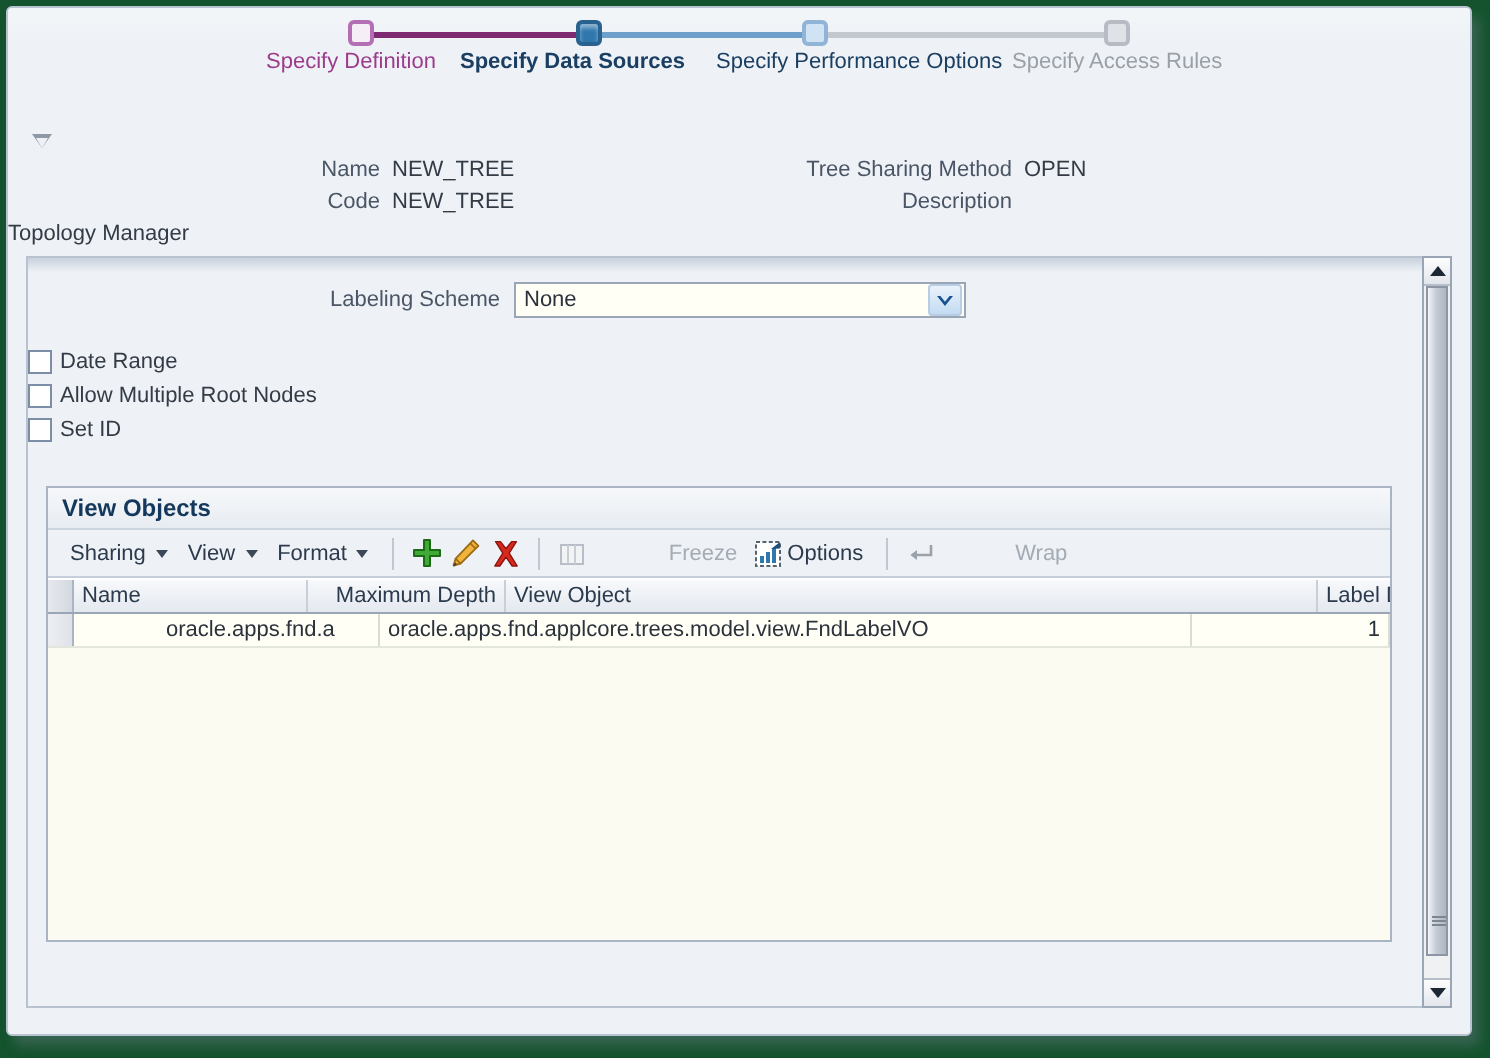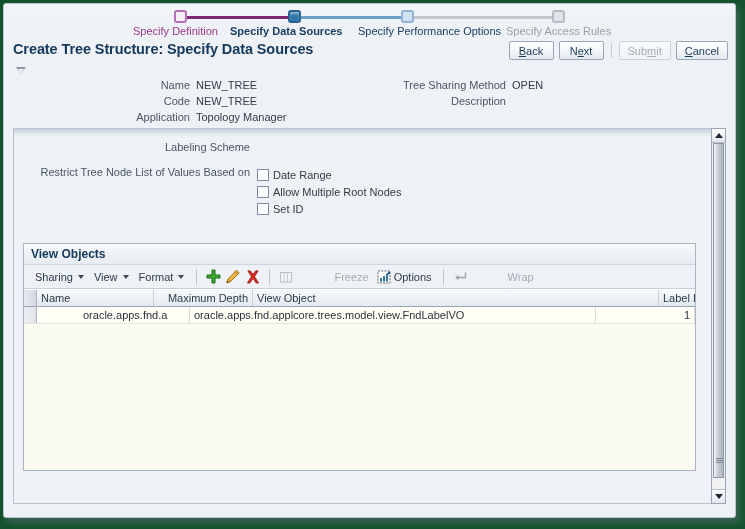--- a/index.html
+++ b/index.html
@@ -448,49 +448,34 @@
       <div class="train-node node-current" style="left:284px;"></div>
       <div class="train-node node-enabled" style="left:397px;"></div>
       <div class="train-node node-disabled" style="left:548px;"></div>
 
       <div class="train-label lbl-visited" style="left:129px;">Specify Definition</div>
       <div class="train-label lbl-current" style="left:226px;">Specify Data Sources</div>
       <div class="train-label lbl-enabled" style="left:354px;">Specify Performance Options</div>
       <div class="train-label lbl-disabled" style="left:502px;">Specify Access Rules</div>
     </div>
 
-    <div class="title-row">
-      <div class="page-title">Create Tree Structure: Specify Data Sources</div>
-
-      <div class="btn-bar">
-        <div class="btn">
-              <u>B</u>
-              <span>ack</span>
-            </div>
-        <div class="btn">N<u>e</u>xt</div>
-        <div class="btn-sep"></div>
-        <div class="btn disabled">Sub<u>m</u>it</div>
-        <div class="btn"><u>C</u>ancel</div>
-      </div>
-    </div>
 
     <div class="collapse-tri"></div>
 
     <div class="summary">
       <div class="sum-col left">
         <div class="sum-row">
           <div class="sum-label">Name</div>
           <div class="sum-value">NEW_TREE</div>
         </div>
         <div class="sum-row">
           <div class="sum-label">Code</div>
           <div class="sum-value">NEW_TREE</div>
         </div>
         <div class="sum-row">
-          <div class="sum-label">Application</div>
           <div class="sum-value">Topology Manager</div>
         </div>
       </div>
 
       <div class="sum-col right">
         <div class="sum-row">
           <div class="sum-label">Tree Sharing Method</div>
           <div class="sum-value">OPEN</div>
         </div>
         <div class="sum-row">
@@ -500,24 +485,31 @@
       </div>
     </div>
 
     <div class="content-region">
       <div class="content-topbar"></div>
       <div class="content-body">
 
         <div class="form-area">
           <div class="field-row">
             <div class="field-label">Labeling Scheme</div>
+            <div class="select-box">
+              <span class="select-text">None</span>
+              <span class="select-arrow">
+                <svg width="9" height="7" viewBox="0 0 9 7">
+                  <path d="M0.5 1 L4.5 6 L8.5 1 L6.8 1 L4.5 3.9 L2.2 1 Z" fill="#17528f"></path>
+                </svg>
+              </span>
+            </div>
           </div>
 
           <div class="field-row" style="margin-top:13px;align-items:flex-start;">
-            <div class="field-label">Restrict Tree Node List of Values Based on</div>
             <div>
               <div class="chk-row">
                 <span class="chk-box"></span>
                 <span class="chk-label">Date Range</span>
               </div>
               <div class="chk-row">
                 <span class="chk-box"></span>
                 <span class="chk-label">Allow Multiple Root Nodes</span>
               </div>
               <div class="chk-row">

